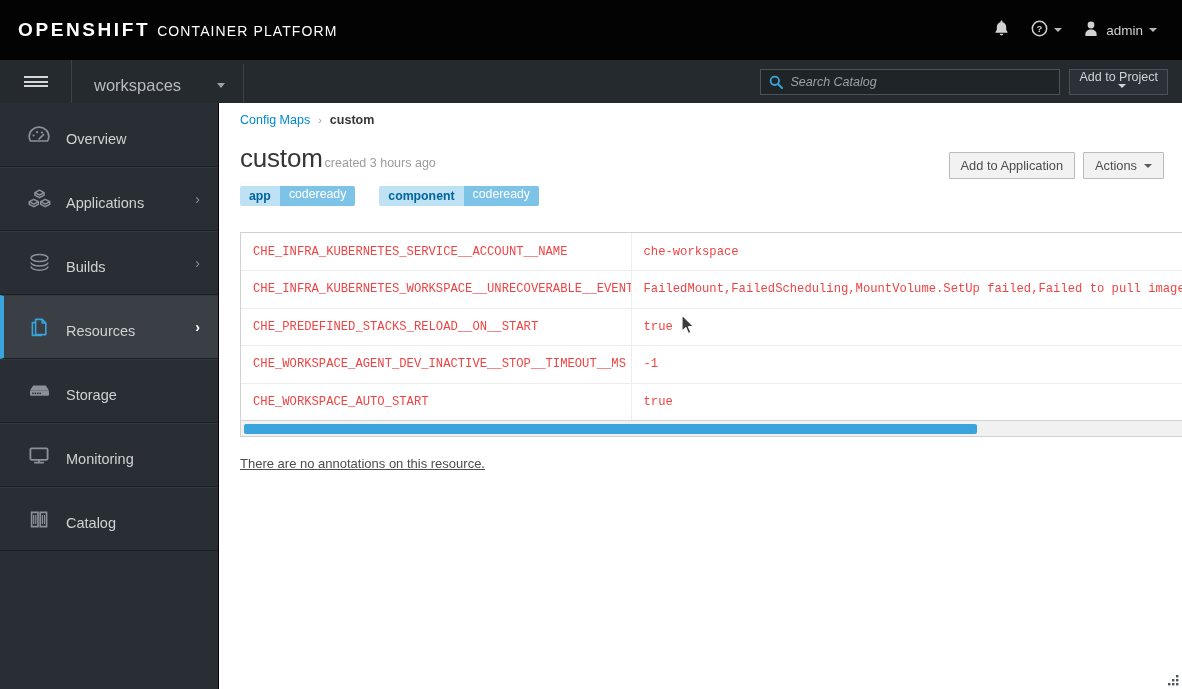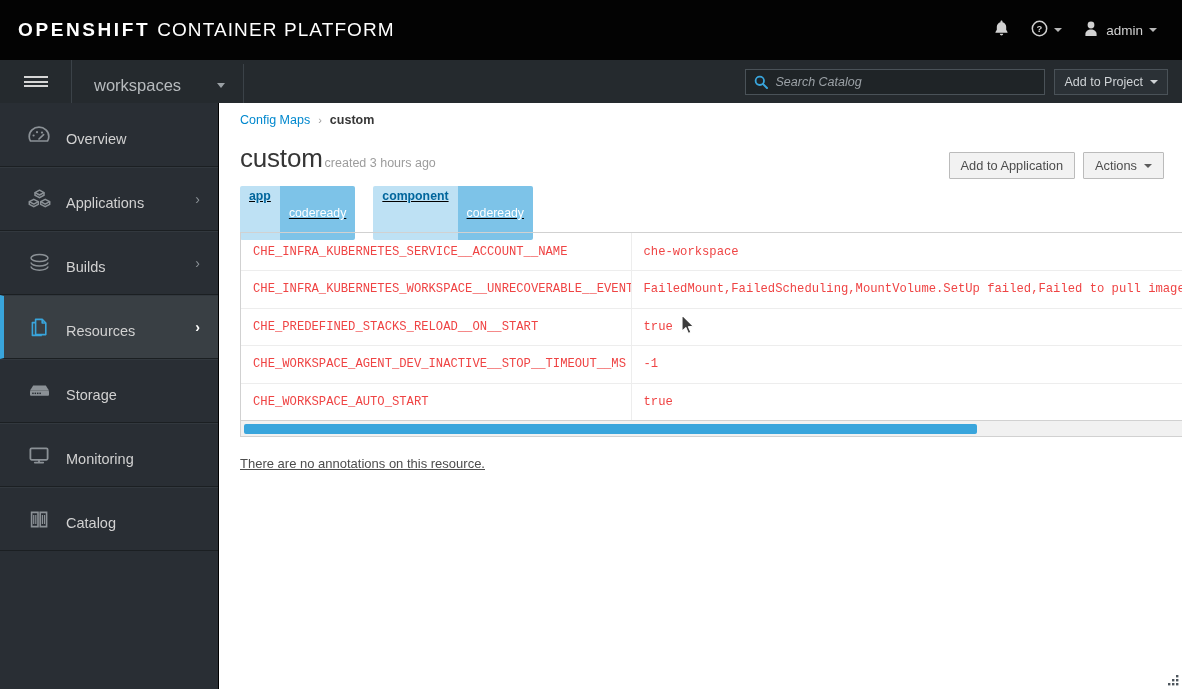--- a/index.html
+++ b/index.html
@@ -20,21 +20,21 @@
   }
   .brand {
     margin-left: 18px;
     color: #fff;
     font-size: 19px;
     letter-spacing: 0.5px;
     white-space: nowrap;
     display: flex; align-items: baseline;
   }
   .brand-bold { font-weight: bold; letter-spacing: 2.6px; font-size: 19px; }
-  .brand-light { font-weight: 300; letter-spacing: 1.1px; font-size: 19px; margin-left: 7px; }
+  .brand-light { font-weight: 300; letter-spacing: 1.1px; font-size: 14px; margin-left: 7px; }
 
   .masthead-right {
     margin-left: auto;
     display: flex; align-items: center;
     height: 60px;
     padding-right: 14px;
   }
   .mh-item {
     display: flex; align-items: center;
     height: 60px;
@@ -119,20 +119,21 @@
   .add-project-btn {
     margin-left: 9px;
     height: 26px;
     padding: 0 9px;
     background: #2b3136;
     border: 1px solid #4a5258;
     color: #cfd3d6;
     font-size: 12.5px;
     display: flex; align-items: center;
     cursor: pointer;
+    flex-direction: column;
   }
   .add-project-btn .mh-caret { border-top-color: #cfd3d6; margin-left: 7px; }
 
   
   .sidebar {
     position: absolute; top: 103px; left: 0;
     width: 219px; height: 586px;
     background: #292e34;
     border-right: 1px solid #000;
   }
@@ -213,35 +214,35 @@
     font-size: 12.8px;
     padding: 5px 11px;
     cursor: pointer;
     display: flex; align-items: center;
     font-family: "Liberation Sans", sans-serif;
   }
   .btn .mh-caret { border-top-color: #5c5c5c; margin-left: 7px; }
 
   .labels-row {
     margin: 12px 0 16px 21px;
-    display: flex; gap: 18px; text-decoration: underline;
+    display: flex; gap: 24px;
   }
   .label-pair { display: flex; font-size: 12.3px; }
   .label-key {
     background: #bee1f4;
     color: #00659c;
     font-weight: bold;
     padding: 3px 9px;
     border-radius: 2px 0 0 2px;
     cursor: pointer;
   }
   .label-val {
     background: #7dc3e8;
     color: #fff;
-    padding: 20px 9px;
+    padding: 1px 9px;
     border-radius: 0 2px 2px 0;
     cursor: pointer;
   }
 
   
   .table-wrap {
     position: absolute;
     top: 129px; left: 21px;
     width: 945px;
     border: 1px solid #d1d1d1;

